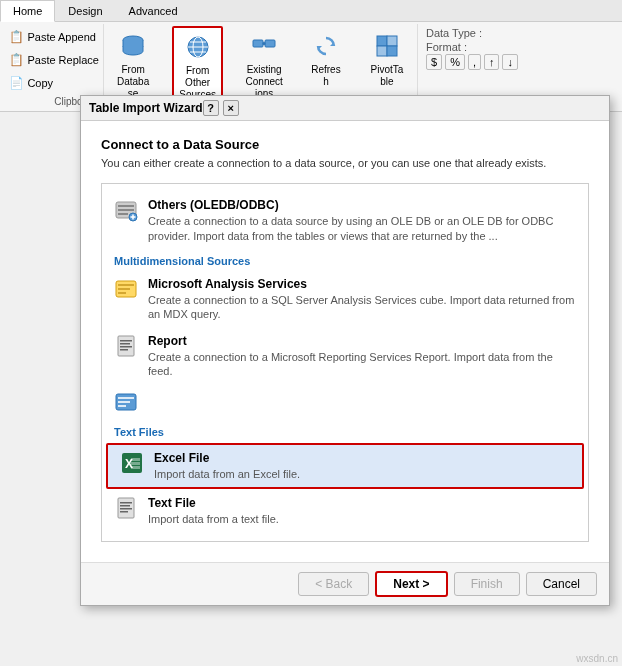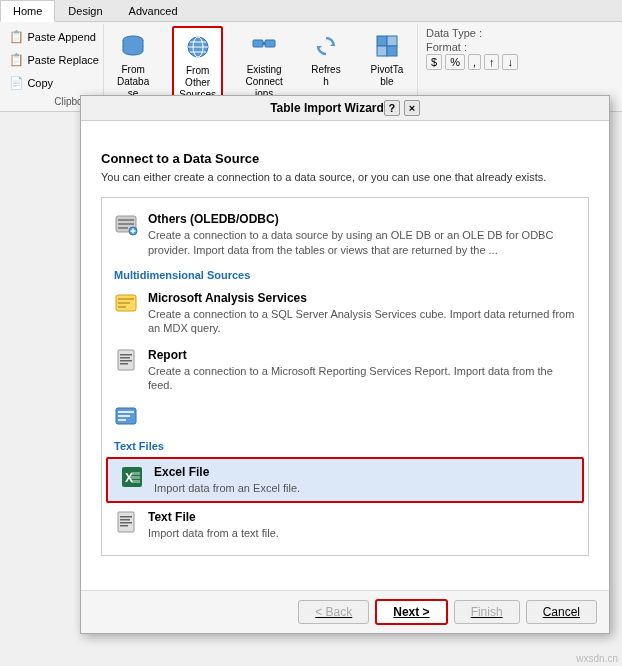--- a/index.html
+++ b/index.html
@@ -183,21 +183,21 @@
       width: 530px;
       background: #fff;
       border: 1px solid #aaa;
       box-shadow: 3px 3px 10px rgba(0,0,0,0.3);
       z-index: 100;
     }
 
     .dialog-titlebar {
       display: flex;
       align-items: center;
-      justify-content: center;
+      justify-content: flex-start;
       background: #f0f0f0;
       border-bottom: 1px solid #ccc;
       padding: 4px 8px;
       font-size: 12px;
       font-weight: bold;
     }
 
     .dialog-title-left {
       display: flex;
       align-items: center;
@@ -216,21 +216,21 @@
       background: #e8e8e8;
       cursor: pointer;
       display: flex;
       align-items: center;
       justify-content: center;
       font-size: 11px;
       border-radius: 2px;
     }
 
     .dialog-body {
-      padding: 30px 20px;
+      padding: 16px 20px;
     }
 
     .dialog-header {
       margin-bottom: 12px;
     }
 
     .dialog-header h3 {
       font-size: 13px;
       font-weight: bold;
       margin-bottom: 4px;
@@ -300,21 +300,20 @@
     }
 
     .dialog-footer {
       display: flex;
       justify-content: flex-end;
       align-items: center;
       padding: 8px 12px;
       border-top: 1px solid #ddd;
       gap: 6px;
       background: #f5f5f5;
-      text-decoration: underline;
     }
 
     .footer-btn {
       padding: 4px 16px;
       font-size: 12px;
       cursor: pointer;
       border: 1px solid #bbb;
       border-radius: 3px;
       background: #f0f0f0;
     }

